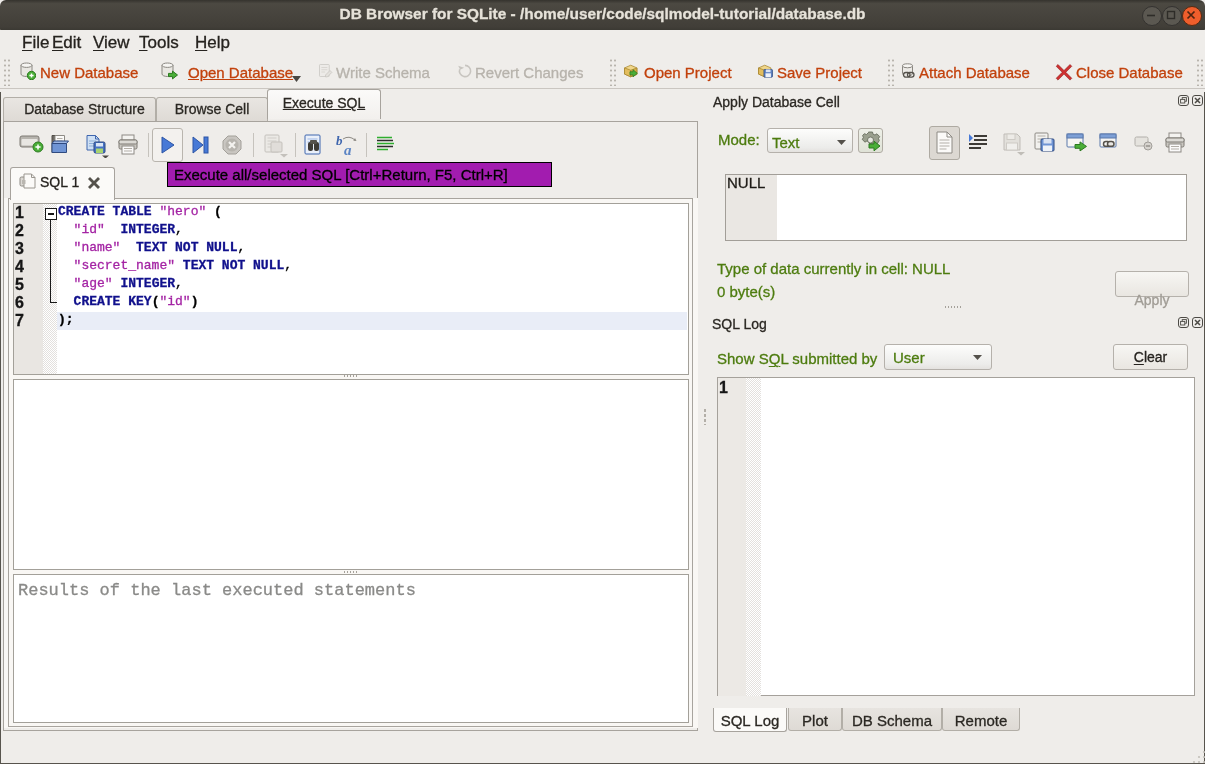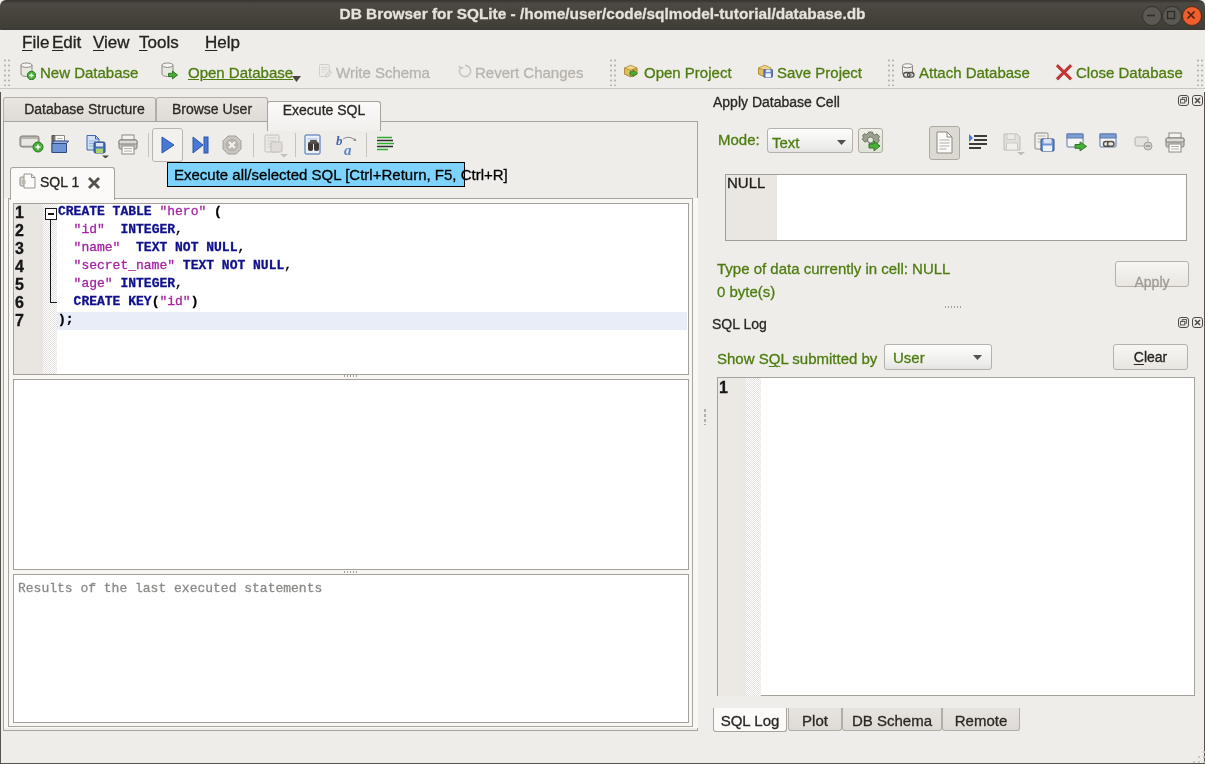--- a/index.html
+++ b/index.html
@@ -15,44 +15,44 @@
 #titlebar{left:0;top:0;width:1205px;height:30px;
  background:linear-gradient(#35332e,#4c4942 12%,#413e38 90%,#3b3933);border-radius:6px 6px 0 0;}
 #title{width:100%;text-align:center;top:5px;color:#e6e2d9;font-size:15.4px;font-weight:bold;letter-spacing:0;}
 .winbtn{top:6px;width:18px;height:18px;border-radius:50%;}
 
 #menubar{left:0;top:30px;width:1205px;height:23px;background:#efedea;}
 .menuitem{top:33px;font-size:17px;color:#26231f;}
 .menuitem u{text-decoration-thickness:1px;text-underline-offset:2px;}
 
 #toolbar{left:0;top:53px;width:1205px;height:39px;background:#efedea;}
-.tbtext{top:63.5px;font-size:15px;color:#4d7c0f;white-space:nowrap;}
+.tbtext{top:63.5px;font-size:15px;color:#c2410c;white-space:nowrap;}
 .tbtext.dis{color:#b7b3ac;}
 .vdots{width:8px;background-image:radial-gradient(circle,#b8b4ad 30%,transparent 38%);background-size:4px 5px;}
 
 .mtab{font-size:14px;color:#2b2823;text-align:center;box-sizing:border-box;}
 .mtab.inactive{top:97px;height:24px;background:linear-gradient(#e9e6e2,#dedad5);
  border:1px solid #b2aea7;border-bottom:none;border-radius:3px 3px 0 0;padding-top:3px;}
-.mtab.active{top:101px;height:29.5px;background:linear-gradient(#fbfaf9,#f2f0ed);
- border:1px solid #a7a39d;border-bottom:none;border-radius:3px 3px 0 0;z-index:3;}
+.mtab.active{top:89px;height:29.5px;background:linear-gradient(#fbfaf9,#f2f0ed);
+ border:1px solid #a7a39d;border-bottom:none;border-radius:3px 3px 0 0;padding-top:5px;z-index:3;text-decoration:underline;}
 #mainpane{left:3px;top:121px;width:695px;height:610px;border:1px solid #a7a39d;box-sizing:border-box;background:#efedea;}
 
 #subpanebg{left:4px;top:198px;width:694px;height:530px;background:#f9f7f4;}
 #subpane{left:8px;top:198px;width:685px;height:529px;border:1px solid #a8a49e;box-sizing:border-box;}
 .whitebox{background:#fff;border:1px solid #a3a099;box-sizing:border-box;}
 #sqltab{left:10px;top:167px;width:105px;height:32.5px;background:#fbfaf8;border:1px solid #a7a39d;border-bottom:none;border-radius:3px 3px 0 0;box-sizing:border-box;z-index:4;}
 
 .cl{position:absolute;left:0;height:18px;white-space:pre;font-size:13px;line-height:18px;}
 .num{position:absolute;left:14px;width:27px;text-align:left;padding-left:1px;color:#161616;font-weight:bold;font-size:16px;line-height:18px;font-family:"Liberation Sans",sans-serif;box-sizing:border-box;}
 .kw{color:#10108c;font-weight:bold;}
 .id{color:#a424a4;}
 .pn{color:#000;}
 .pb{color:#000;font-weight:bold;}
 
-#tooltip{left:167px;top:162px;width:298px;height:25px;background:#7dd3fc;border:1px solid #000;box-sizing:border-box;font-size:15px;color:#000;padding:3px 0 0 6px;z-index:9;white-space:nowrap;}
+#tooltip{left:167px;top:162px;width:385px;height:25px;background:#a21caf;border:1px solid #000;box-sizing:border-box;font-size:15px;color:#000;padding:3px 0 0 6px;z-index:9;white-space:nowrap;}
 
 .dktitle{font-size:14px;color:#2b2823;}
 .combo{border:1px solid #b5b1ab;border-radius:3px;background:linear-gradient(#fdfdfc,#ececea 80%,#e4e2df);box-sizing:border-box;font-size:14px;color:#26231f;}
 .btn{border:1px solid #b5b1ab;border-radius:3px;background:linear-gradient(#f7f6f3,#e9e6e1);box-sizing:border-box;font-size:14px;text-align:center;}
 .hdots{height:4px;background-image:radial-gradient(circle,#a5a19a 35%,transparent 40%);background-size:3px 4px;}
 .lbl{font-size:15px;color:#4d7c0f;white-space:nowrap;}
 
 .btab{font-size:15px;color:#2b2823;text-align:center;box-sizing:border-box;}
 .btab.active{top:708px;height:24px;background:#fbfaf8;border:1px solid #a7a39d;border-top:none;border-radius:0 0 3px 3px;padding-top:4px;z-index:2;}
 .btab.inactive{top:708px;height:23px;background:linear-gradient(#e7e4e0,#dedad5);border:1px solid #b2aea7;border-top:none;border-radius:0 0 3px 3px;padding-top:4px;}
@@ -78,21 +78,21 @@
   </div>
 <div class="abs" style="left:0;top:29px;width:1px;height:735px;background:#57544d;"></div>
 <div class="abs" style="left:1204px;top:29px;width:1px;height:735px;background:#57544d;"></div>
 <div class="abs" style="left:0;top:763px;width:1205px;height:1px;background:#57544d;"></div>
 
 <div class="abs" id="menubar"></div>
 <div class="abs menuitem" style="left:22px;"><u>F</u>ile</div>
 <div class="abs menuitem" style="left:52px;"><u>E</u>dit</div>
 <div class="abs menuitem" style="left:93px;"><u>V</u>iew</div>
 <div class="abs menuitem" style="left:139px;"><u>T</u>ools</div>
-<div class="abs menuitem" style="left:205px;"><u>H</u>elp</div>
+<div class="abs menuitem" style="left:195px;"><u>H</u>elp</div>
 
 <div class="abs" id="toolbar"></div>
 <div class="abs vdots" style="left:3px;top:58px;height:28px;"></div>
 <div class="abs" id="tb-icons"></div>
 <svg class="abs" style="left:20px;top:62px;" width="16" height="18" viewBox="0 0 16 18">
  <path d="M1 3.2v8.8c0 1.4 2.4 2.5 5.5 2.5s5.5-1.1 5.5-2.5V3.2" fill="#e9e7e2" stroke="#8a8781"></path>
  <ellipse cx="6.5" cy="3.2" rx="5.5" ry="2.2" fill="#f6f5f2" stroke="#8a8781"></ellipse>
  <circle cx="11.5" cy="13.5" r="4.2" fill="#4aae38" stroke="#2c7a20"></circle>
  <path d="M9.4 13.5h4.2M11.5 11.4v4.2" stroke="#fff" stroke-width="1.4"></path>
 </svg>
@@ -142,21 +142,21 @@
 <div class="abs vdots" style="left:609px;top:58px;height:28px;"></div>
 <div class="abs tbtext" style="left:644px;">Open Project</div>
 <div class="abs tbtext" style="left:777px;">Save Project</div>
 <div class="abs vdots" style="left:887px;top:58px;height:28px;"></div>
 <div class="abs tbtext" style="left:919px;">Attach Database</div>
 <div class="abs tbtext" style="left:1076px;">Close Database</div>
 <div class="abs vdots" style="left:1196px;top:58px;height:28px;"></div>
 <div class="abs" style="left:0;top:87.5px;width:1205px;height:1px;background:#cac6c1;"></div>
 
 <div class="abs mtab inactive" style="left:3px;width:153px;text-indent:10px;">Database Structure</div>
-<div class="abs mtab inactive" style="left:156px;width:112px;">Browse User</div>
+<div class="abs mtab inactive" style="left:156px;width:112px;">Browse Cell</div>
 <div class="abs mtab active" style="left:267px;width:114px;">Execute SQL</div>
 <div class="abs" id="mainpane"></div>
 
 <svg class="abs" style="left:19px;top:135px;" width="25" height="18" viewBox="0 0 25 18">
  <rect x="1" y="1" width="19" height="11" rx="2" fill="#b7b4ae" stroke="#7e7b75"></rect>
  <rect x="2.5" y="4" width="16" height="6.5" rx="1" fill="#e8e6e2"></rect>
  <circle cx="19" cy="12" r="5" fill="#4aae38" stroke="#2c7a20"></circle>
  <path d="M16.4 12h5.2M19 9.4v5.2" stroke="#fff" stroke-width="1.5"></path>
 </svg>
 <svg class="abs" style="left:50px;top:134px;" width="20" height="20" viewBox="0 0 20 20">
@@ -233,21 +233,21 @@
 </svg>
 <svg class="abs" style="left:87px;top:176px;z-index:5;" width="14" height="14" viewBox="0 0 14 14">
  <path d="M3 1l4 4 4-4 2 2-4 4 4 4-2 2-4-4-4 4-2-2 4-4-4-4z" fill="#55524c"></path>
 </svg>
 
 <div class="abs" id="subpanebg"></div>
 <div class="abs" id="subpane"></div>
 <div class="abs whitebox" id="editor" style="left:13px;top:203px;width:676px;height:172px;"></div>
 <div class="abs whitebox" style="left:13px;top:379px;width:676px;height:191px;"></div>
 <div class="abs whitebox" style="left:13px;top:574px;width:676px;height:149px;"></div>
-<div class="abs mono" style="left:18px;top:581px;font-size:13px;color:#8a8a88;">Results of the last executed statements</div>
+<div class="abs mono" style="left:18px;top:581px;font-size:17px;color:#8a8a88;">Results of the last executed statements</div>
 <div class="abs hdots" style="left:343px;top:374px;width:16px;"></div>
 <div class="abs hdots" style="left:343px;top:570px;width:16px;"></div>
 
 <div class="abs" style="left:14px;top:204px;width:29px;height:170px;background:#e9e6e2;"></div>
 <div class="abs checker" style="left:43px;top:204px;width:14px;height:170px;"></div>
 <div class="abs" style="left:57px;top:312px;width:630px;height:18px;background:#e9edf7;"></div>
 <div class="abs num" style="top:203.5px;">1</div>
 <div class="abs num" style="top:221.5px;">2</div>
 <div class="abs num" style="top:239.5px;">3</div>
 <div class="abs num" style="top:257.5px;">4</div>
@@ -339,21 +339,21 @@
  <rect x="2" y="6" width="18" height="4" rx="1.5" fill="#dcdad5" stroke="#7e7b75"></rect>
  <rect x="5" y="12" width="12" height="8" fill="#fbfafa" stroke="#8d8a84"></rect>
  <path d="M7 14.5h8M7 17h8" stroke="#b3afa8"></path>
 </svg>
 
 <div class="abs" style="left:725px;top:173.5px;width:462px;height:67px;border:1px solid #a29e98;background:#fff;box-sizing:border-box;"></div>
 <div class="abs" style="left:726px;top:174.5px;width:51px;height:65px;background:#eae7e3;"></div>
 <div class="abs" style="left:727px;top:174px;font-size:15px;color:#1e1b17;">NULL</div>
 <div class="abs lbl" style="left:717px;top:260px;">Type of data currently in cell: NULL</div>
 <div class="abs lbl" style="left:717px;top:283px;">0 byte(s)</div>
-<div class="abs btn" style="left:1115px;top:261px;width:74px;height:26px;color:#a09c95;padding-top:12px;box-sizing:border-box;">Apply</div>
+<div class="abs btn" style="left:1115px;top:271px;width:74px;height:26px;color:#a09c95;padding-top:20px;box-sizing:border-box;">Apply</div>
 <div class="abs hdots" style="left:944px;top:305px;width:18px;"></div>
 
 <div class="abs dktitle" style="left:712px;top:316px;">SQL Log</div>
 <svg class="abs" style="left:1178px;top:317px;" width="11" height="11" viewBox="0 0 11 11">
     <rect x="0.5" y="0.5" width="10" height="10" rx="2.5" fill="none" stroke="#4c4a45"></rect>
     <rect x="4.2" y="2.6" width="4.2" height="3.6" fill="none" stroke="#4c4a45" stroke-width="0.9"></rect>
     <rect x="2.6" y="4.4" width="4.2" height="3.6" fill="#efedea" stroke="#4c4a45" stroke-width="0.9"></rect>
   </svg>
 <svg class="abs" style="left:1192px;top:317px;" width="11" height="11" viewBox="0 0 11 11">
     <rect x="0.5" y="0.5" width="10" height="10" rx="2.5" fill="none" stroke="#4c4a45"></rect>

